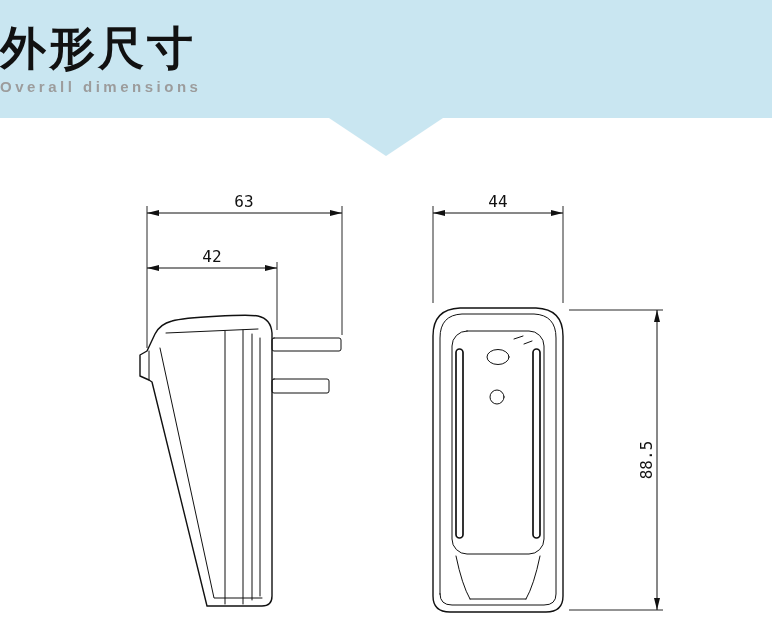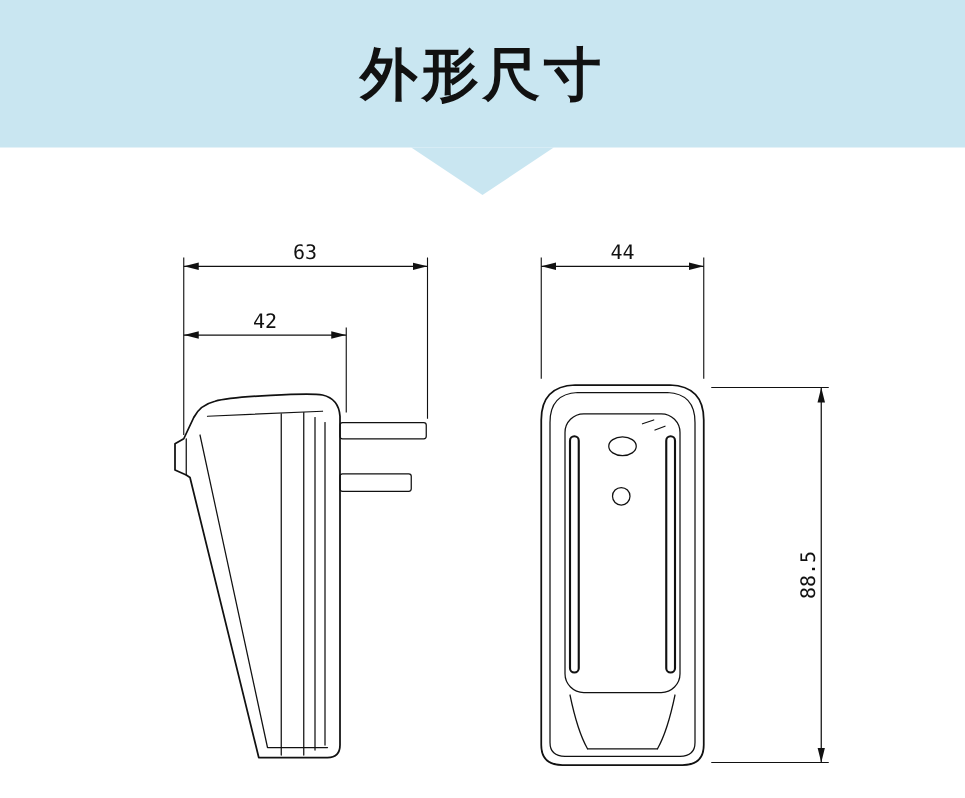--- a/index.html
+++ b/index.html
@@ -7,21 +7,21 @@
     position:relative;
     width:772px;height:638px;
     background:#ffffff;
     overflow:hidden;
     font-family:"Liberation Sans","DejaVu Sans",sans-serif;
   }
   .header-band{
     position:absolute;top:0;left:0;
     width:772px;height:118px;
     background:#c9e6f1;
-    display:flex;flex-direction:column;align-items:center;justify-content:center;
+    display:flex;flex-direction:column;align-items:flex-start;justify-content:center;
   }
   .page-title{
     margin:0;
     font-size:46px;
     font-weight:700;
     letter-spacing:3px;
     color:#111111;
     line-height:1.1;
   }
   .page-subtitle{
@@ -52,20 +52,21 @@
     fill:#111111;
   }
 </style>
 </head>
 <body>
 
 <div class="screen">
 
   <div class="header-band">
     <h1 class="page-title">外形尺寸</h1>
+    <div class="page-subtitle">Overall dimensions</div>
   </div>
   <div class="header-notch"></div>
 
   <svg class="drawing" width="772" height="638" viewBox="0 0 772 638">
     <defs>
       <marker id="arrow-end" markerUnits="userSpaceOnUse" markerWidth="12" markerHeight="8" viewBox="0 0 12 8" refX="12" refY="4" orient="auto">
         <path d="M0,1 L12,4 L0,7 Z" fill="#111111"></path>
       </marker>
       <marker id="arrow-start" markerUnits="userSpaceOnUse" markerWidth="12" markerHeight="8" viewBox="0 0 12 8" refX="0" refY="4" orient="auto">
         <path d="M12,1 L0,4 L12,7 Z" fill="#111111"></path>

